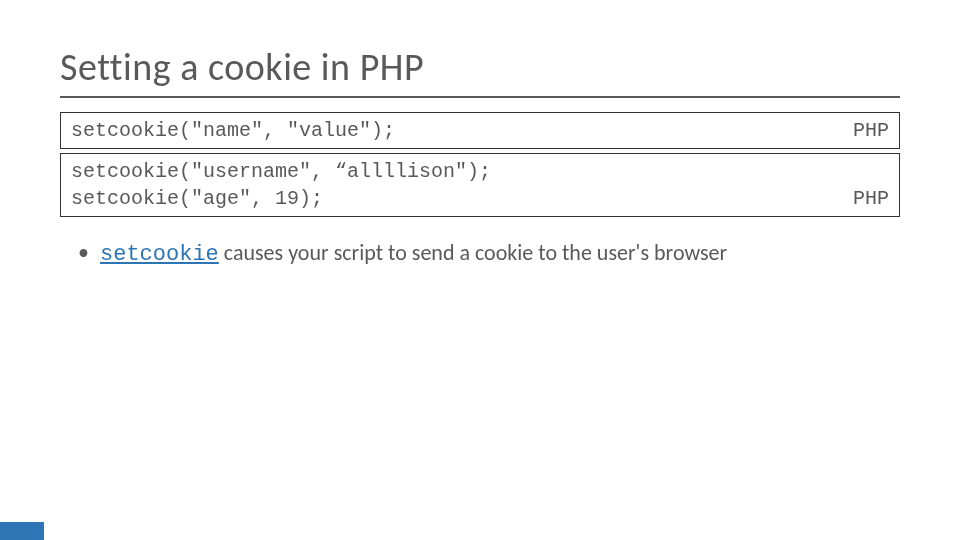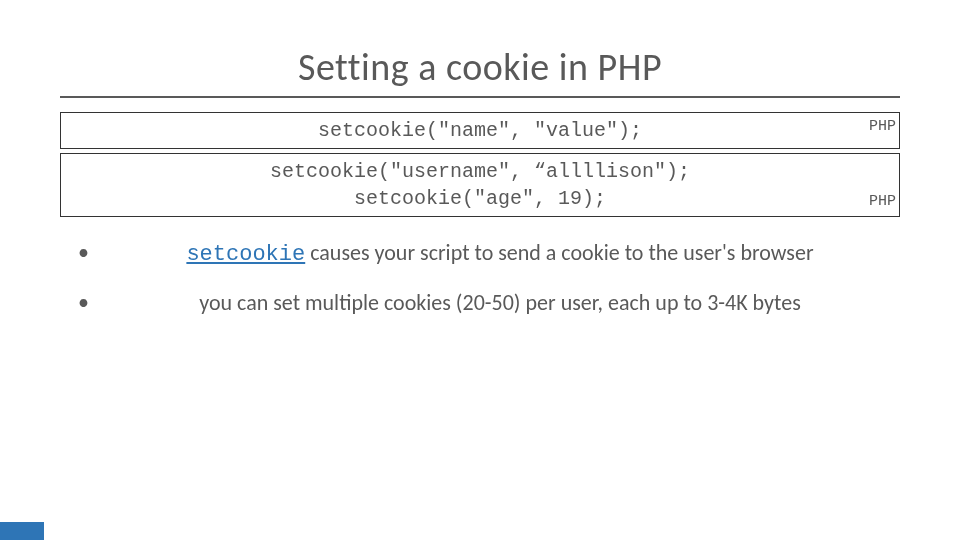--- a/index.html
+++ b/index.html
@@ -1,15 +1,15 @@
 <!DOCTYPE html>
 <html><head>
 <meta charset="utf-8">
 <style>
-  * { box-sizing: border-box; margin: 0; padding: 0; text-align: center; }
+  * { box-sizing: border-box; margin: 0; padding: 0; }
   html, body { width: 960px; height: 540px; }
   body {
     background: #ffffff;
     font-family: Calibri, "Segoe UI", Arial, sans-serif;
     color: #595959;
     padding: 44px 60px 20px 60px;
     position: relative;
   }
   .title {
     font-size: 38px;
@@ -37,24 +37,24 @@
     line-height: 1.35;
   }
   .codeblock .code {
     font-family: "Courier New", Courier, monospace;
     font-size: 20px;
     white-space: pre;
     color: #595959;
   }
   .codeblock .lang {
     position: absolute;
-    right: 3px;
+    right: 10px;
     top: 4px;
     font-family: "Courier New", Courier, monospace;
-    font-size: 15px;
+    font-size: 20px;
     color: #595959;
   }
   .codeblock.multi .lang { top: auto; bottom: 4px; }
   ul.bullets {
     list-style: none;
     margin-top: 22px;
     padding-left: 18px;
   }
   ul.bullets li {
     position: relative;
@@ -93,16 +93,15 @@
 <div class="codeblock multi">
   <div class="code">setcookie("username", “allllison");</div>
   <div class="code">setcookie("age", 19);</div>
   <span class="lang">PHP</span>
 </div>
 
 <ul class="bullets">
   <li>
     <span class="mono link">setcookie</span><span> causes your script to send a cookie to the user's browser</span>
   </li>
-  <li>you can set multiple cookies (20-50) per user, each up to 3-4K bytes</li>
 </ul>
 
 <div class="accent-bar"></div>
 
 </body></html>

